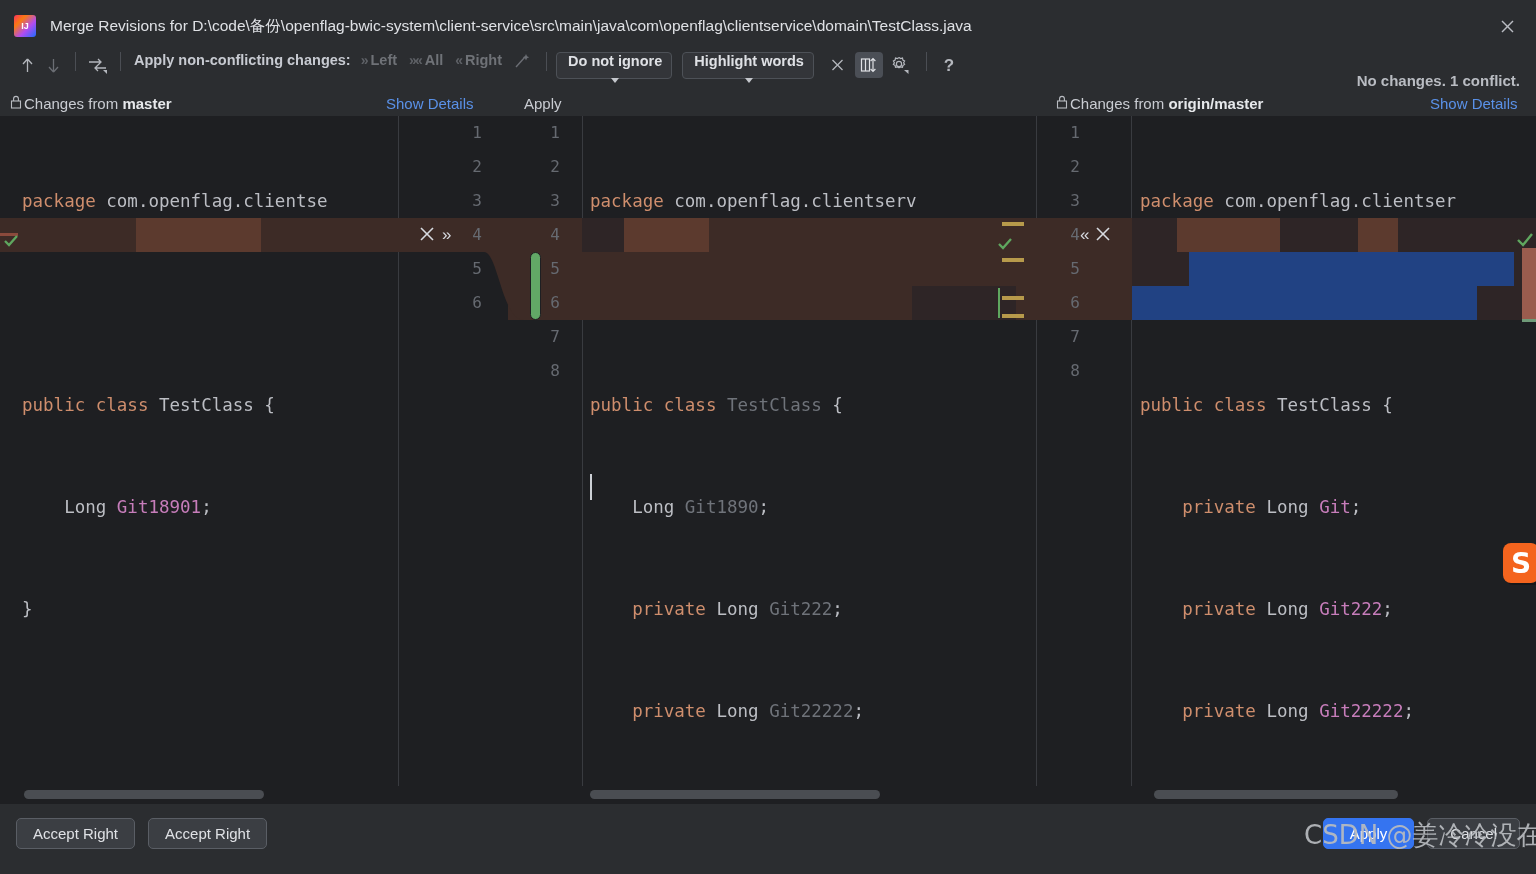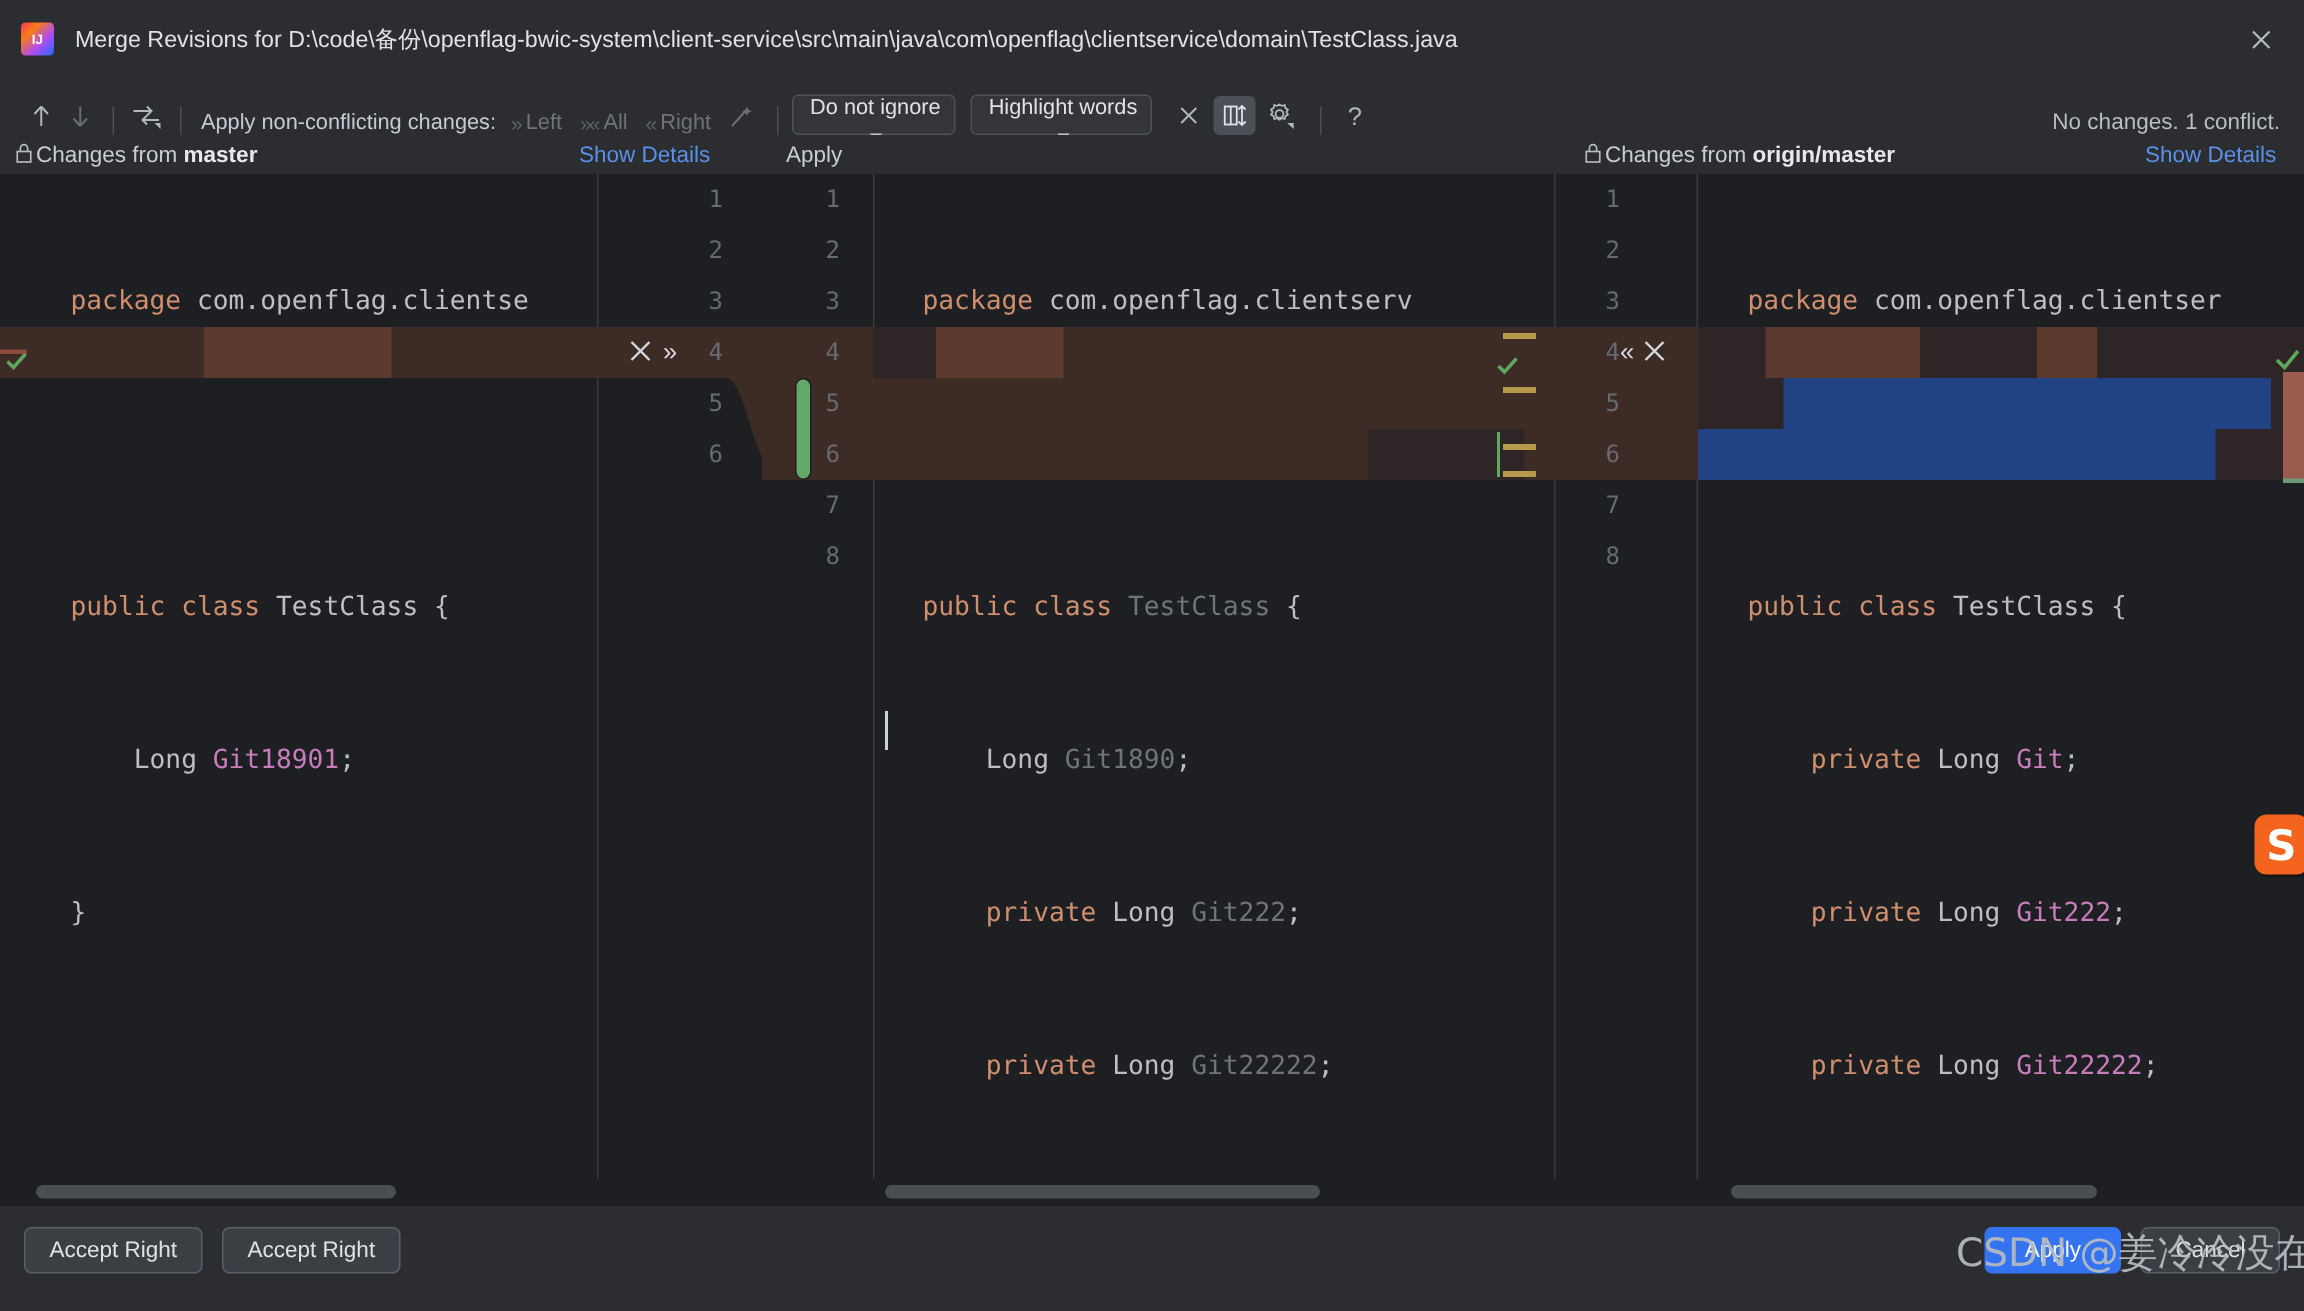--- a/index.html
+++ b/index.html
@@ -41,24 +41,25 @@
   }
   .title-close {
     position: absolute; right: 16px; top: 50%; transform: translateY(-50%);
     width: 26px; height: 26px; display: flex; align-items: center; justify-content: center;
     color: #b9bcc2; font-size: 19px; line-height: 1; cursor: default;
   }
 
   
   .toolbar {
     height: 38px; min-height: 38px;
-    display: flex; align-items: flex-end;
+    display: flex; align-items: flex-start;
     padding: 0 12px 0 14px;
     background: #2b2d30;
     gap: 0px;
+    font-weight: bold;
   }
   .tb-icon {
     width: 26px; height: 26px;
     display: flex; align-items: center; justify-content: center;
     color: #b4b7bd; font-size: 17px; line-height: 1;
   }
   .tb-icon.dim { color: #6b6e74; }
   .tb-sep {
     width: 1px; height: 19px; background: #4b4e54; margin: 0 9px;
   }
@@ -120,21 +121,21 @@
 
   .vline { position: absolute; top: 0; bottom: 0; width: 1px; background: #393b40; }
 
   
   .code {
     position: absolute; top: 0; left: 0; right: 0;
     font-family: "DejaVu Sans Mono", monospace;
     font-size: 17.5px; line-height: 34px;
     white-space: pre;
   }
-  .ln { height: 34px; position: relative; white-space: pre; margin-left: 25px; }
+  .ln { height: 34px; position: relative; white-space: pre; }
   .kw  { color: #cf8e6d; }
   .id  { color: #bcbec4; }
   .tp  { color: #bcbec4; }
   .fld { color: #c77dbb; }
   .pct { color: #bcbec4; }
   .dim2{ color: #6f737a; }
 
   
   .lncol {
     position: absolute; top: 0; width: 100%;

